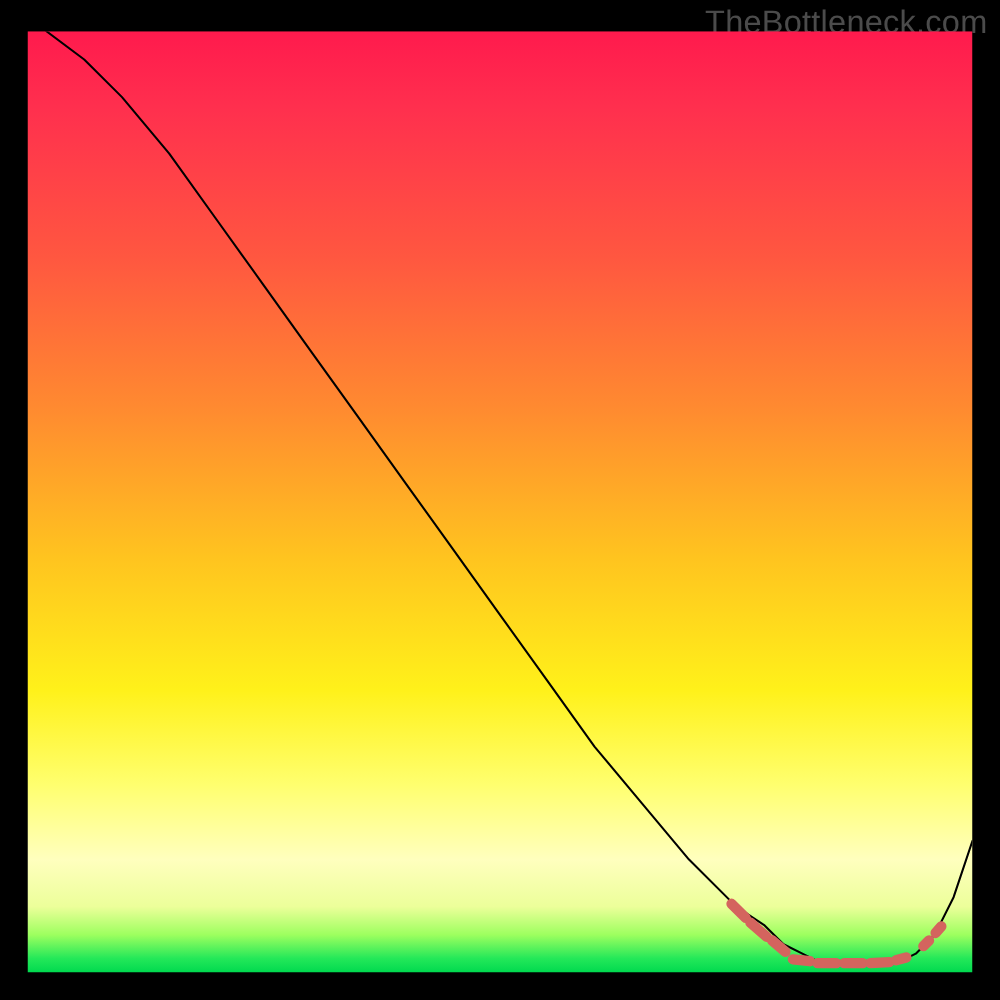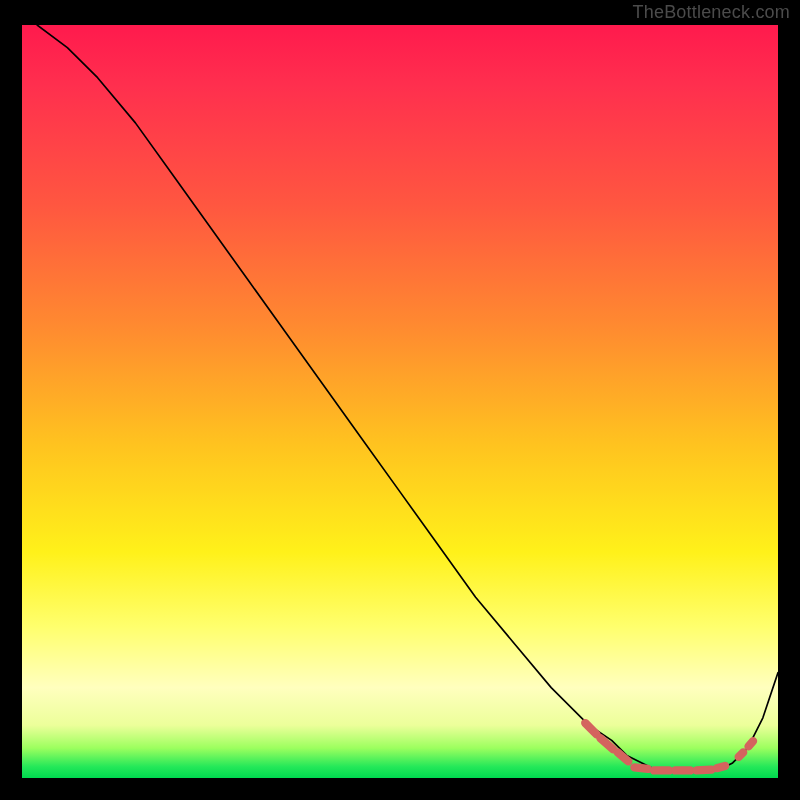--- a/index.html
+++ b/index.html
@@ -15,21 +15,21 @@
     position: relative;
     width: 800px;
     height: 800px;
     background: #000;
   }
   .watermark {
     position: absolute;
     top: 2px;
     right: 10px;
     color: #4b4b4b;
-    font-size: 18px;
+    font-size: 26px;
     font-weight: 500;
     letter-spacing: 0.2px;
     user-select: none;
   }
   .chart-area {
     position: absolute;
     left: 22px;
     top: 25px;
     width: 756px;   
     height: 753px;  

